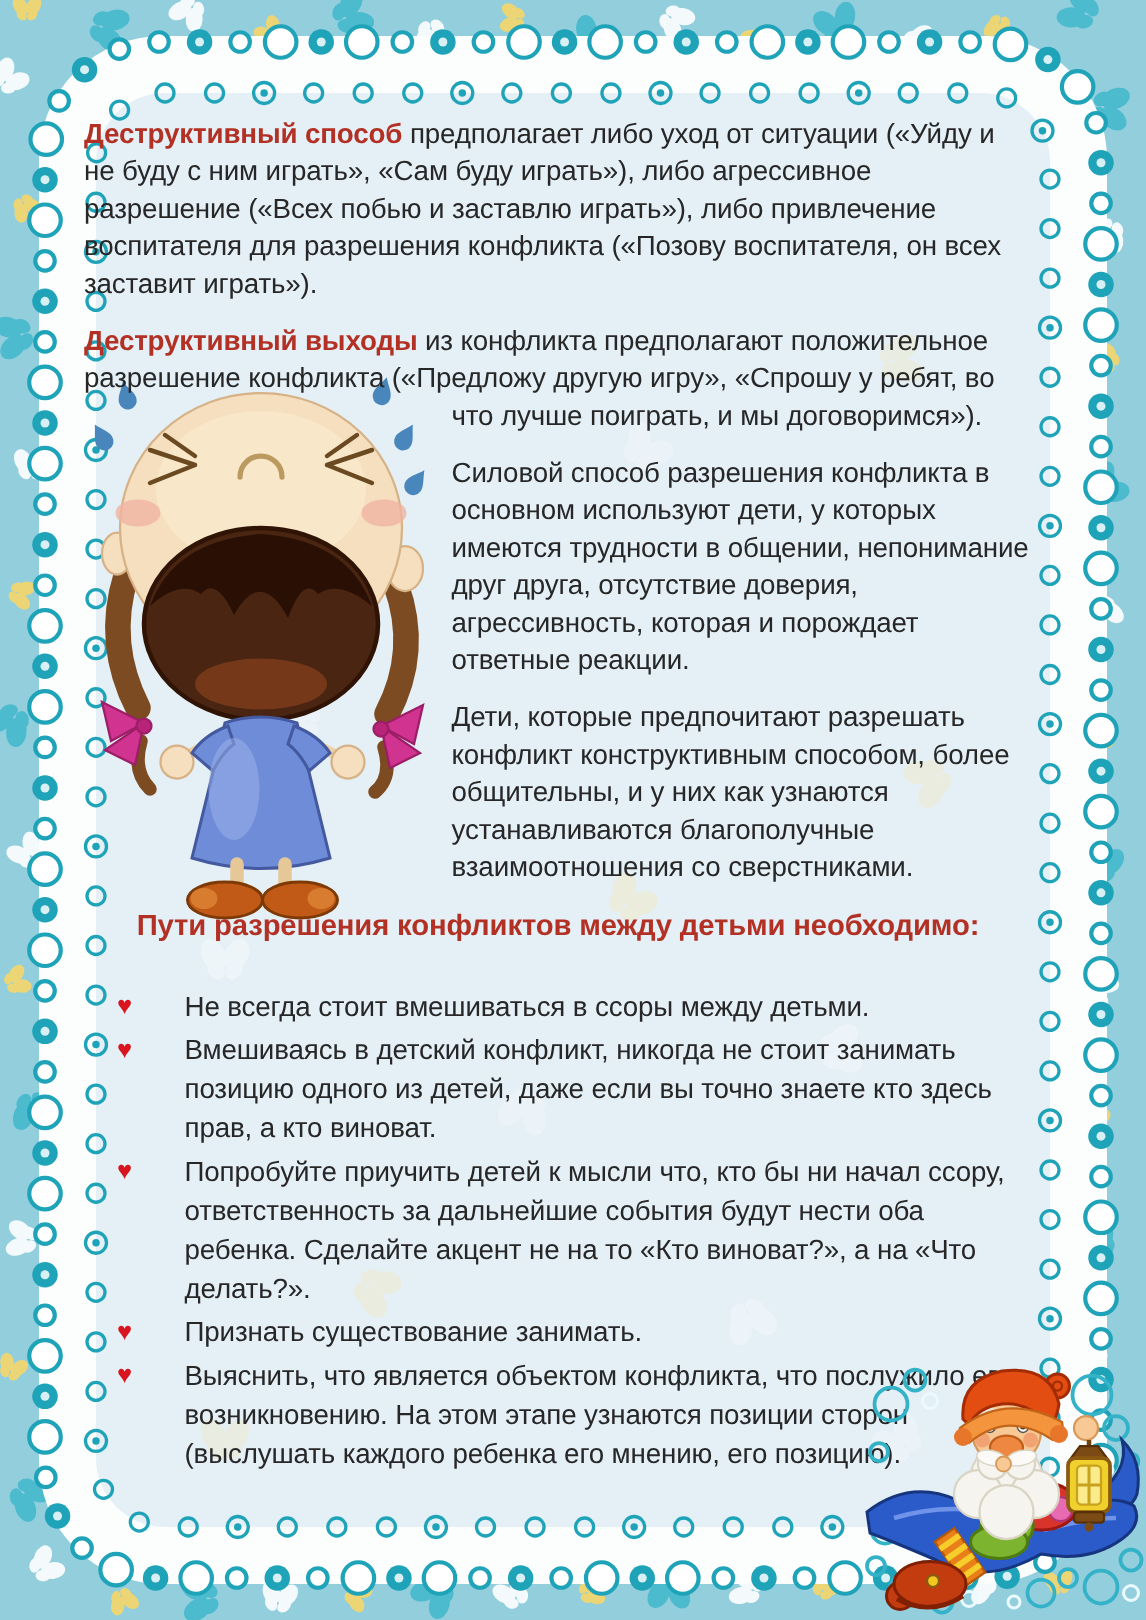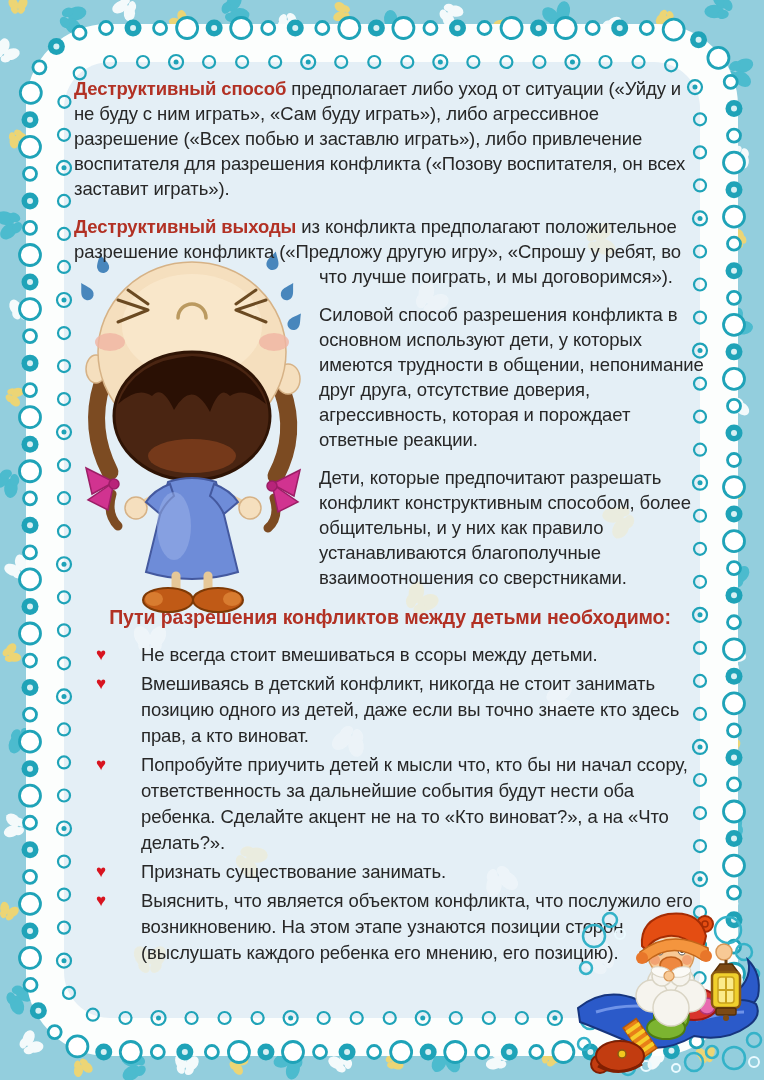--- a/index.html
+++ b/index.html
@@ -7,33 +7,33 @@
     --outer:#93cedd; --content:#e4eff6; --teal:#1fa3b8;
   }
   html,body{margin:0;padding:0;}
   .page{
     position:relative; width:764px; height:1080px; overflow:hidden;
     background:var(--outer);
     font-family:"Liberation Sans", sans-serif;
   }
   #frame-svg{position:absolute; left:0; top:0; width:764px; height:1080px;}
   .content{
-    position:absolute; left:74px; top:64px; width:632px; height:980px;
+    position:absolute; left:56px; top:64px; width:632px; height:980px;
     color:var(--body); font-size:18.5px; line-height:25px; letter-spacing:-0.1px;
   }
   .para{margin:0 0 13px;}
   .para:first-child{margin-top:12px;}
   .lead{font-weight:700; color:var(--accent);}
   .girl-float{
     float:left; width:237px; height:340px;
     margin:-20px 8px 0 0; shape-outside:inset(0);
   }
   .girl-float svg{display:block; overflow:visible;}
   .list-heading{
-    margin:14px 0 12px; text-align:center;
+    margin:14px 0 28px; text-align:center;
     color:var(--accent); font-size:19.5px; font-weight:700; line-height:26px;
   }
   ul.advice{list-style:none; margin:0; padding:0 0 0 22px;}
   ul.advice li{display:flex; gap:11px; margin:0 0 3px; line-height:26px;}
   .heart{flex:0 0 auto; color:var(--heart); font-size:17px; line-height:26px;}
   .li-text{flex:1;margin-left:24px;}
   .gnome{position:absolute; right:0; bottom:0; width:188px; height:172px;}
   .gnome svg{display:block;}
 </style>
 </head>
@@ -465,21 +465,21 @@
             <ellipse cx="94" cy="356" rx="25" ry="12"></ellipse>
             <ellipse cx="144" cy="356" rx="25" ry="12"></ellipse>
             <ellipse cx="80" cy="355" rx="9" ry="7" fill="#d87c30" stroke="none"></ellipse>
             <ellipse cx="158" cy="355" rx="9" ry="7" fill="#d87c30" stroke="none"></ellipse>
           </g>
         </svg>
       </span><span>во что лучше поиграть, и мы договоримся»).</span></p>
 
     <p class="para"><span>Силовой способ разрешения конфликта в основном используют дети, у которых имеются трудности в общении, непонимание друг друга, отсутствие доверия, агрессивность, которая и порождает ответные реакции.</span></p>
 
-    <p class="para"><span>Дети, которые предпочитают разрешать конфликт конструктивным способом, более общительны, и у них как правило устанавливаются благополучные взаимоотношения со сверстниками.</span></p>
+    <p class="para"><span>Дети, которые предпочитают разрешать конфликт конструктивным способом, более общительны, и у них как узнаются устанавливаются благополучные взаимоотношения со сверстниками.</span></p>
 
     <h2 class="list-heading">Пути разрешения конфликтов между детьми необходимо:</h2>
 
     <ul class="advice">
       <li>
           <span class="heart">♥</span>
           <span class="li-text">Не всегда стоит вмешиваться в ссоры между детьми.</span>
         </li>
       <li>
           <span class="heart">♥</span>

